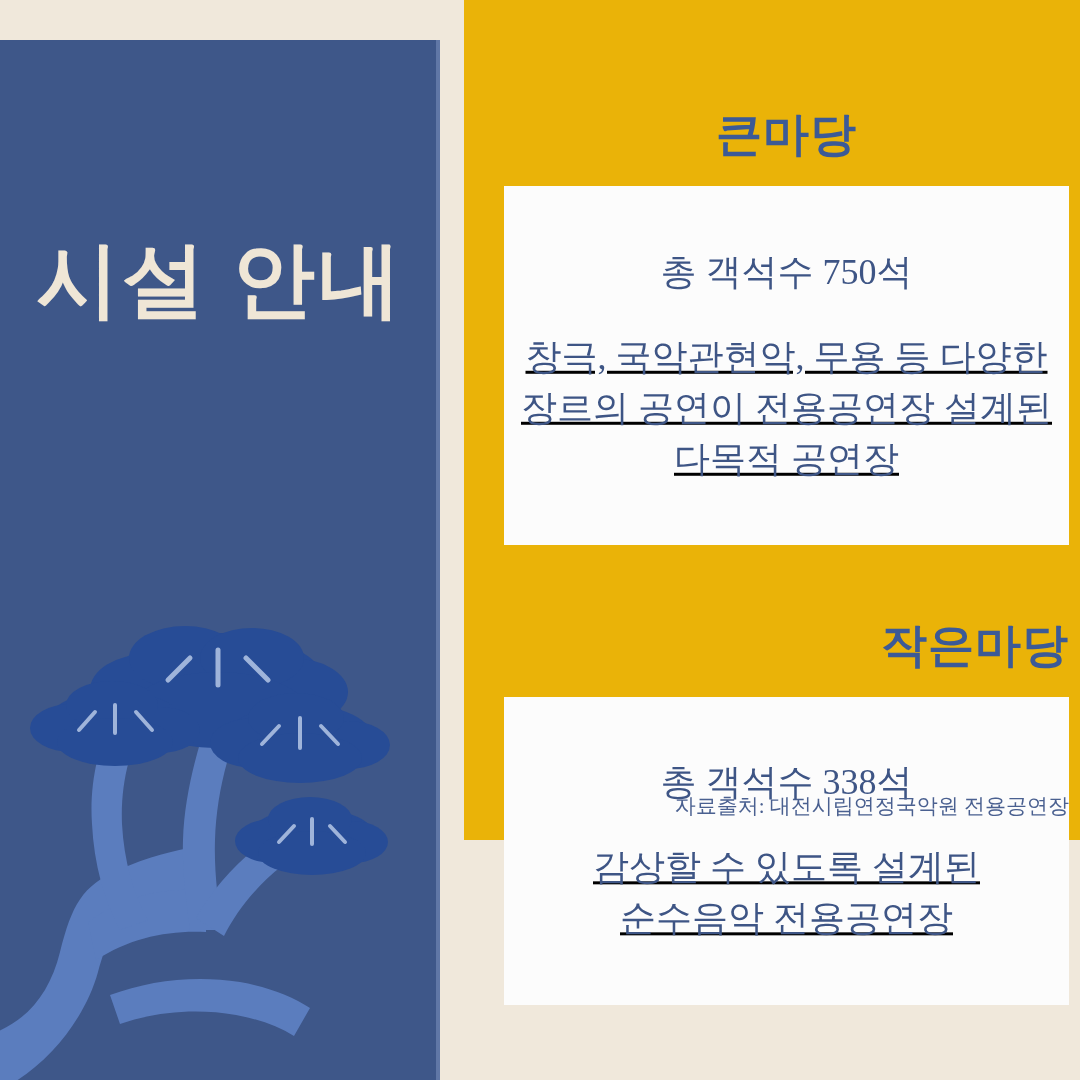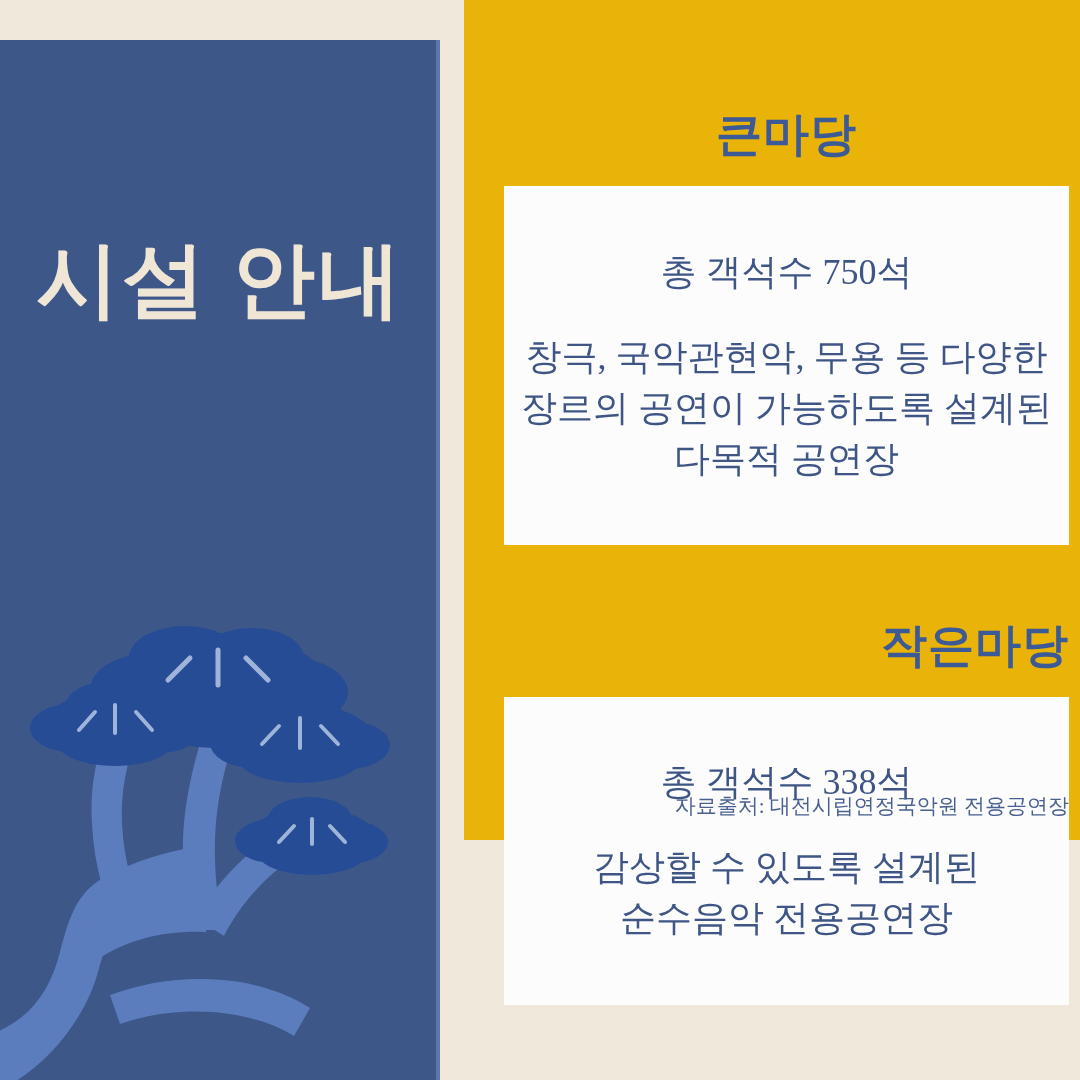--- a/index.html
+++ b/index.html
@@ -112,20 +112,21 @@
   }
   .card-line {
     color: #3E5585;
     font-family: "Liberation Serif", serif;
     font-size: 36px;
     line-height: 1.42;
     white-space: nowrap;
   }
   .card-block + .card-block {
     margin-top: 34px;
+    text-decoration: underline;
   }
 
   .source-note {
     position: absolute;
     right: 35px;
     bottom: 20px;
     color: #4A6090;
     font-family: "Liberation Serif", serif;
     font-size: 21px;
     white-space: nowrap;
@@ -223,21 +224,21 @@
 
     <div class="section-heading" id="heading-keunmadang">큰마당</div>
 
     <div class="info-card" id="card-keunmadang">
       <div class="card-inner">
         <div class="card-block">
           <div class="card-line">총 객석수 750석</div>
         </div>
         <div class="card-block">
           <div class="card-line">창극, 국악관현악, 무용 등 다양한</div>
-          <div class="card-line">장르의 공연이 가능하도록 설계된</div>
+          <div class="card-line">장르의 공연이 전용공연장 설계된</div>
           <div class="card-line">다목적 공연장</div>
         </div>
       </div>
     </div>
 
     <div class="section-heading" id="heading-jageunmadang">작은마당</div>
 
     <div class="info-card" id="card-jageunmadang">
       <div class="card-inner">
         <div class="card-block">

